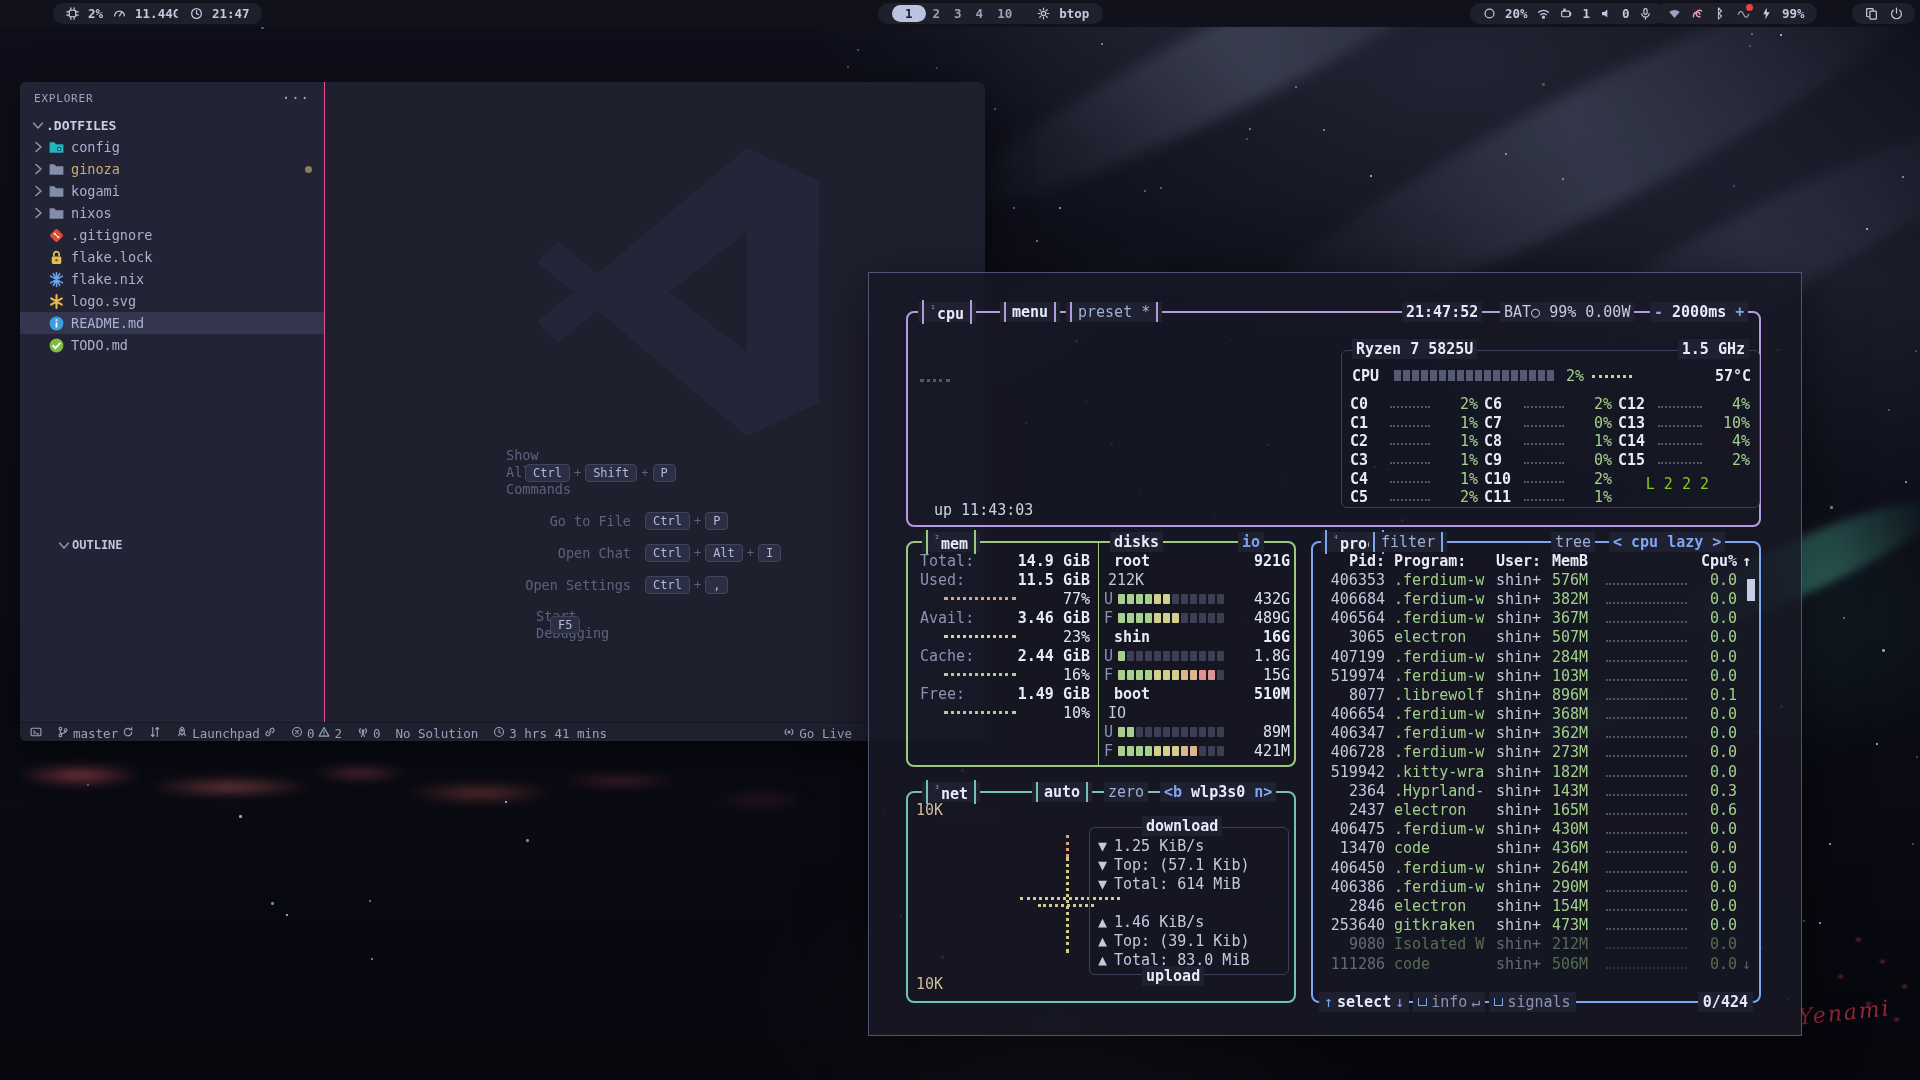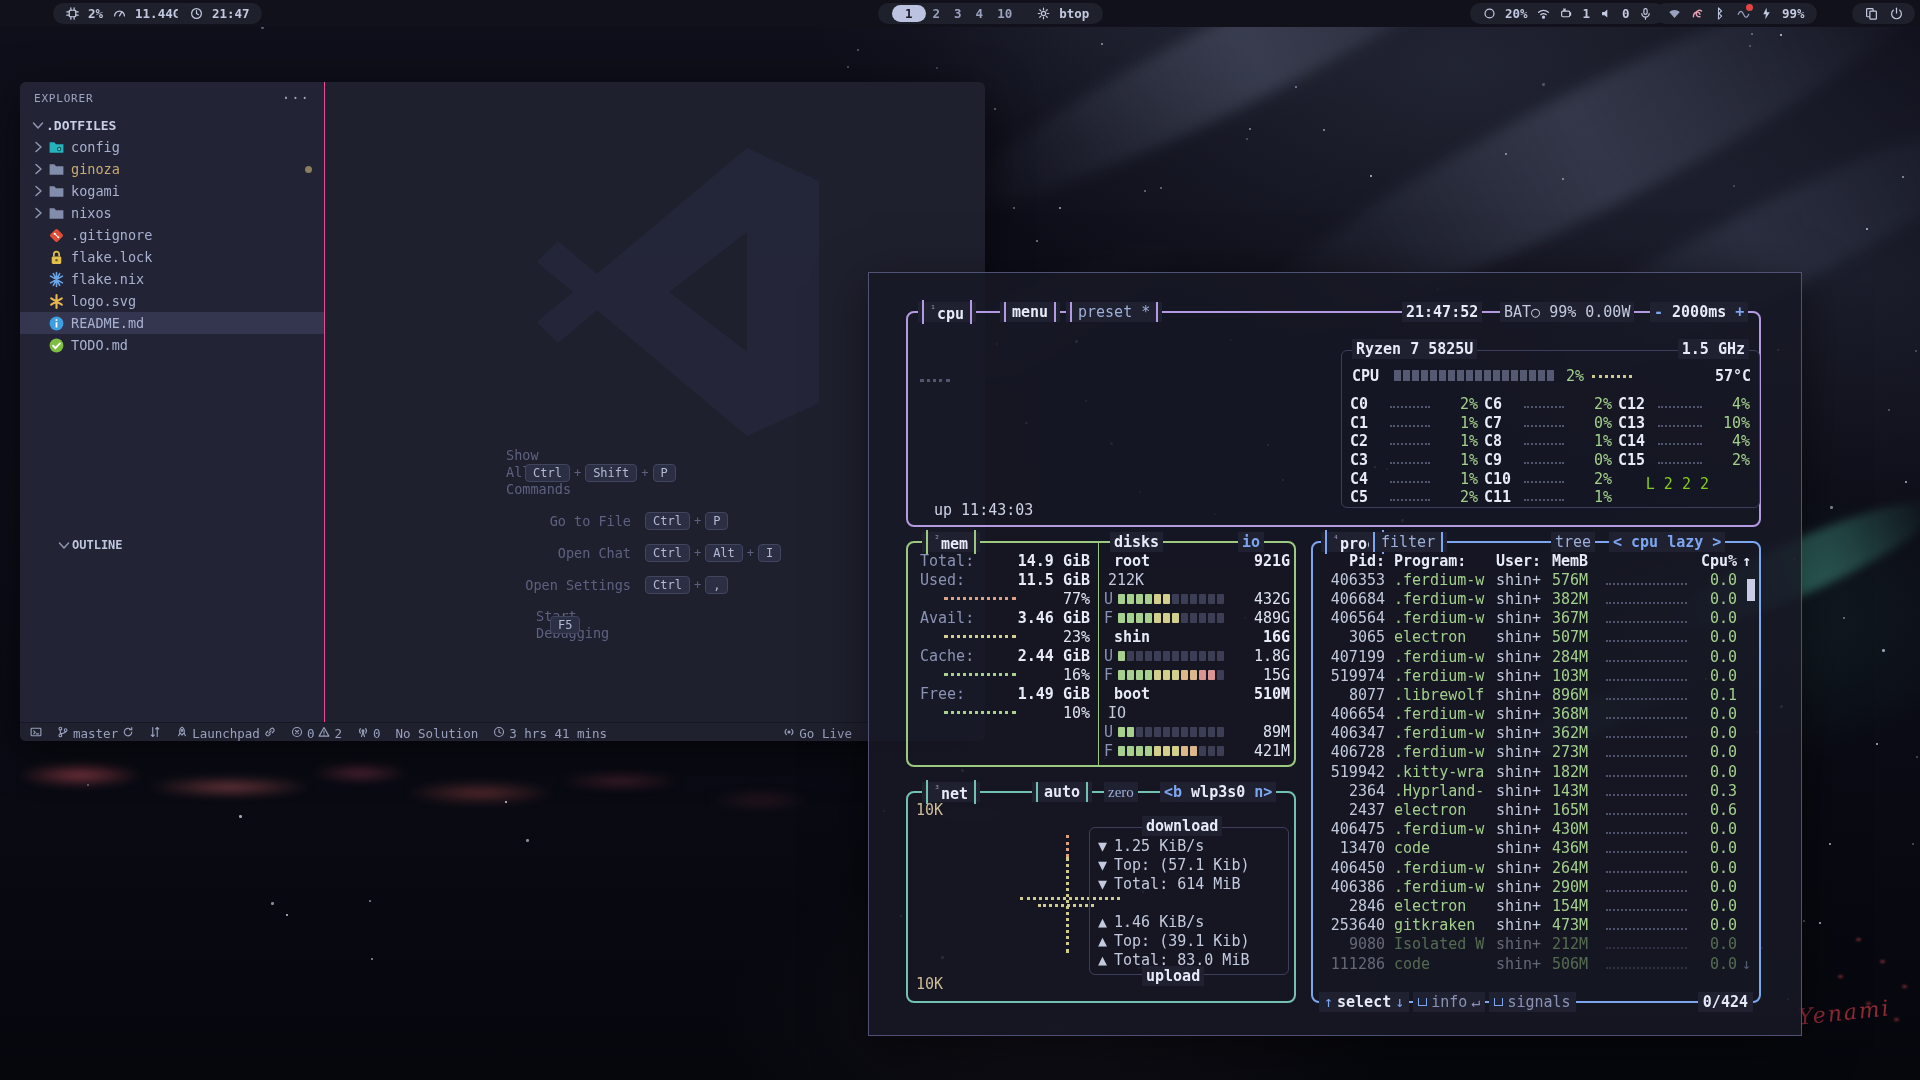--- a/index.html
+++ b/index.html
@@ -951,21 +951,21 @@
   </div>
 
   <div class="bx" style="left:37px; top:518px; width:390px; height:212px; border-color:#72c2b1;">
     <div class="bx-label" style="left:14px;">
       <span class="blab-corner" style="border-color:#72c2b1;"><sup class="bsup">³</sup><span class="bold">net</span></span>
     </div>
     <div class="bx-label" style="left:124px;">
       <span class="blab-corner" style="border-color:#72c2b1;"><span class="bold">auto</span></span>
     </div>
     <div class="bx-label" style="left:196px;">
-      <span style="color:#9db0d8;font-family:Liberation Serif, serif;">zero</span>
+      <span style="color:#9db0d8;">zero</span>
     </div>
     <div class="bx-label" style="left:252px;">
       <span class="blue bold">&lt;b</span>&nbsp;<span class="bold">wlp3s0</span>&nbsp;<span class="blue bold">n&gt;</span>
     </div>
     <span class="abs tan" style="left:8px; top:8px;">10K</span>
     <span class="abs tan" style="left:8px; bottom:8px;">10K</span>
 
     <span class="dotv" style="left:158px; top:42px;  height:22px; border-color:#dfa184;"></span>
     <span class="dotv" style="left:158px; top:64px;  height:96px;"></span>
     <span class="doth" style="left:112px; top:104px; width:100px;"></span>

